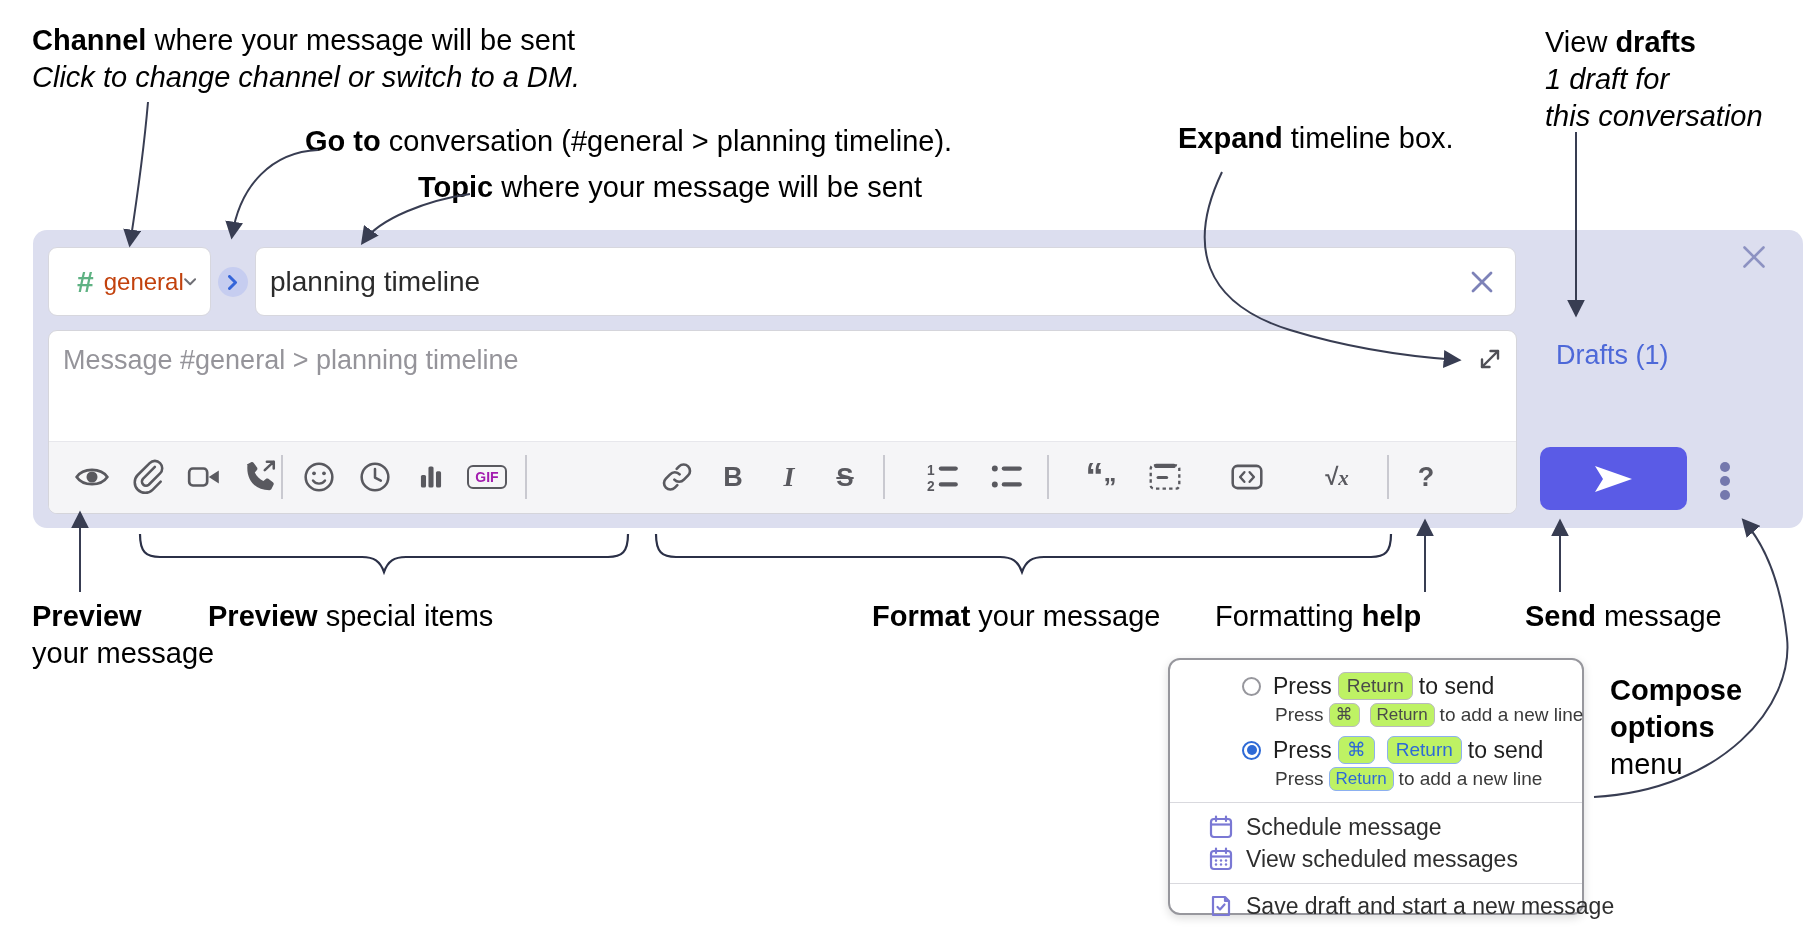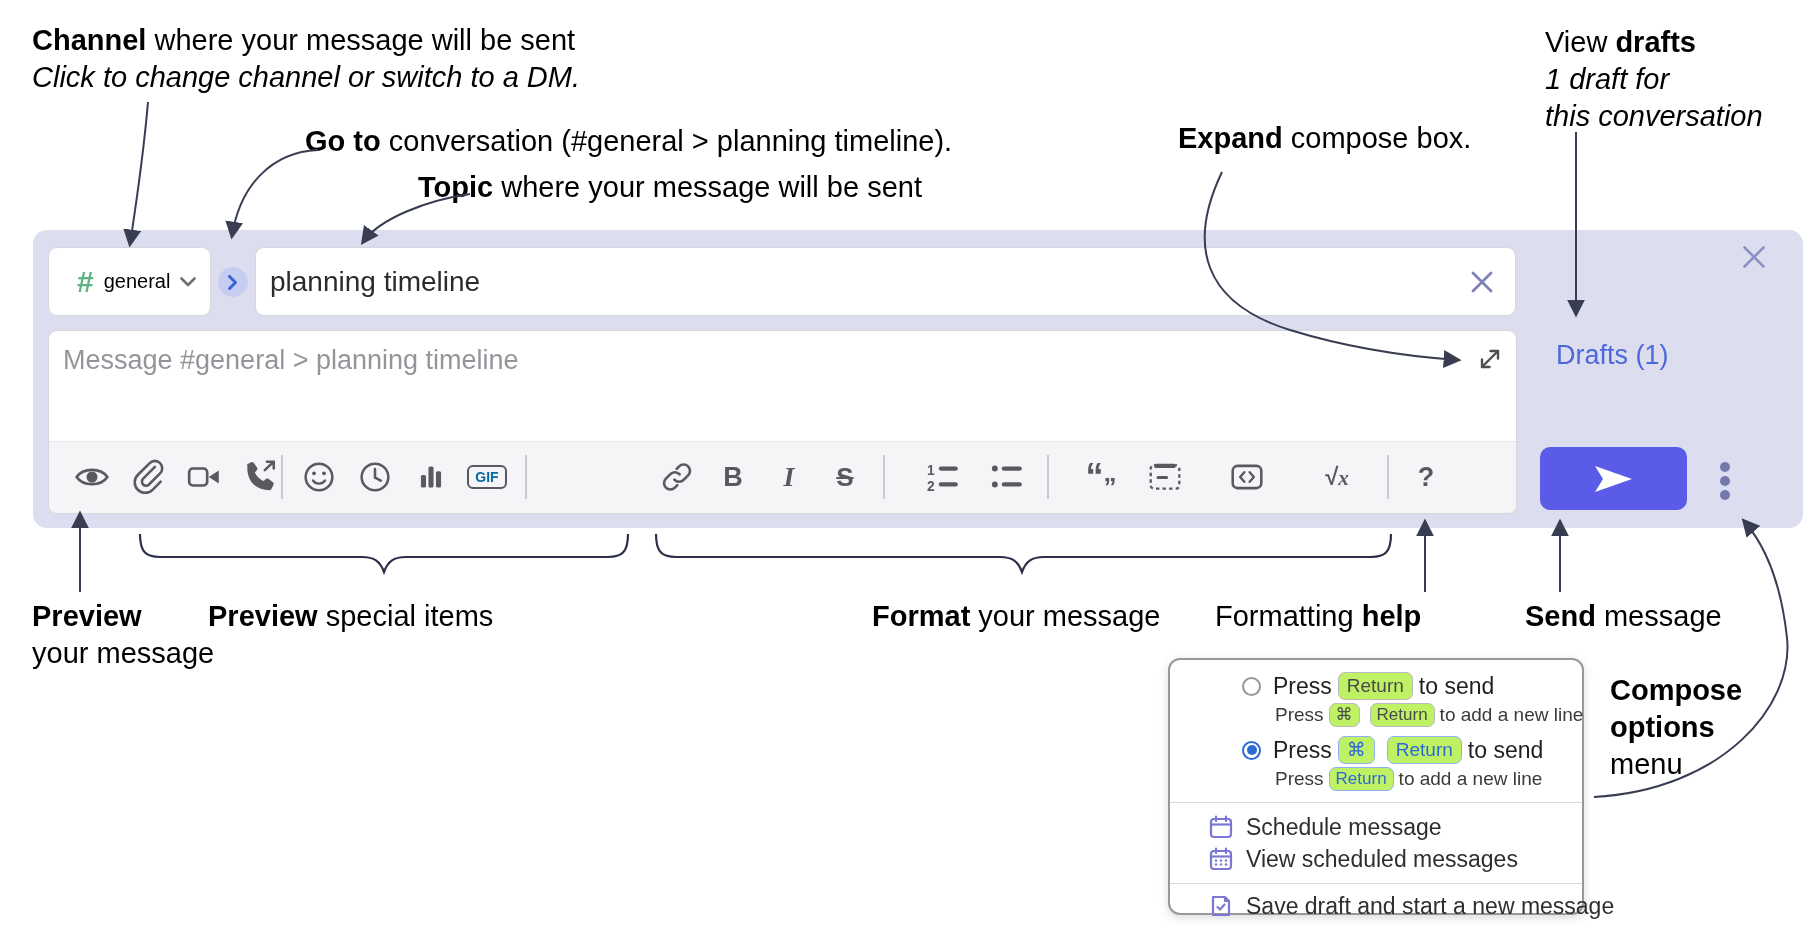--- a/index.html
+++ b/index.html
@@ -6,41 +6,41 @@
   .canvas{position:relative;width:1814px;height:944px;background:#fff;overflow:hidden;
           font-family:"Liberation Sans",sans-serif;color:#21263d;}
   .ann{position:absolute;font-size:29px;line-height:37px;color:#000000;white-space:nowrap;}
   .b{font-weight:700;}
   .it{font-style:italic;}
   
   .panel{position:absolute;left:33px;top:230px;width:1770px;height:298px;background:#dcdeef;border-radius:14px;}
   .chanbtn{position:absolute;left:15px;top:17px;width:163px;height:69px;background:#fff;border:1px solid #d7d7de;
            border-radius:9px;display:flex;align-items:center;box-sizing:border-box;padding:0 14px 0 28px;cursor:pointer;}
   .hash{color:#5fb283;font-weight:700;font-size:30px;margin-right:10px;}
-  .chname{font-size:20px;color:#000000;flex:1;}
+  .chname{font-size:24px;color:#c2410c;flex:1;}
   .gochip{position:absolute;left:185px;top:37px;width:30px;height:30px;border-radius:50%;background:#c6cdf0;
           display:flex;align-items:center;justify-content:center;cursor:pointer;}
   .topicbox{position:absolute;left:222px;top:17px;width:1261px;height:69px;background:#fff;border:1px solid #d7d7de;
             border-radius:9px;box-sizing:border-box;display:flex;align-items:center;padding:0 20px 0 14px;}
   .topictext{font-size:28px;color:#2b2b2b;flex:1;}
   .msgbox{position:absolute;left:15px;top:100px;width:1469px;height:184px;background:#fff;border:1px solid #d5d5db;
           border-radius:9px;box-sizing:border-box;}
   .placeholder{position:absolute;left:14px;top:14px;font-size:27px;color:#95949a;}
   .expandbtn{position:absolute;right:12px;top:14px;width:28px;height:28px;cursor:pointer;}
   .tbar{position:absolute;left:0;bottom:0;width:100%;height:71px;background:#f5f5f7;border-top:1px solid #e7e7ec;
         border-radius:0 0 8px 8px;}
   .tbi{position:absolute;top:2px;width:36px;height:66px;display:flex;align-items:center;justify-content:center;cursor:pointer;}
   .tdiv{position:absolute;top:13px;width:2px;height:44px;background:#c9c9d0;}
   .tbB{font-size:27px;font-weight:800;color:#59595f;}
   .tbI{font-size:28px;font-style:italic;font-family:"Liberation Serif",serif;font-weight:700;color:#59595f;}
   .tbS{font-size:26px;font-weight:700;color:#59595f;text-decoration:line-through;}
   .tbQ{color:#59595f;font-weight:700;line-height:1;}
   .tbQ .q1{font-size:36px;}
   .tbQ .q2{font-size:26px;display:inline-block;transform:translateY(7px);}
-  .tbGIF{border:2.4px solid #59595f;border-radius:6px;padding:2px 6px;font-size:14px;font-weight:700;color:#0369a1;}
+  .tbGIF{border:2.4px solid #59595f;border-radius:6px;padding:2px 6px;font-size:14px;font-weight:700;color:#a21caf;}
   .tbM{color:#59595f;font-size:24px;font-weight:700;}
   .tbM i{font-family:"Liberation Serif",serif;font-size:21px;}
   .tbQm{font-size:27px;font-weight:600;color:#59595f;}
   .drafts{position:absolute;left:1523px;top:110px;font-size:27px;color:#4d68d8;cursor:pointer;}
   .sendbtn{position:absolute;left:1507px;top:217px;width:147px;height:63px;background:#5a5be6;border-radius:10px;
            display:flex;align-items:center;justify-content:center;cursor:pointer;}
   .dots{position:absolute;left:1685px;top:228px;width:14px;cursor:pointer;}
   .dots span{display:block;width:10px;height:10px;border-radius:50%;background:#7478ad;margin:4px auto;}
   .panelclose{position:absolute;left:1708px;top:14px;width:26px;height:26px;cursor:pointer;}
   
@@ -68,21 +68,21 @@
 
   <div class="ann" style="left:32px;top:22px;">
     <div><span class="b">Channel</span><span> where your message will be sent</span></div>
     <div class="it">Click to change channel or switch to a DM.</div>
   </div>
 
   <div class="ann" style="left:305px;top:123px;"><span class="b">Go to</span><span> conversation (#general &gt; planning timeline).</span></div>
 
   <div class="ann" style="left:418px;top:169px;"><span class="b">Topic</span><span> where your message will be sent</span></div>
 
-  <div class="ann" style="left:1178px;top:120px;"><span class="b">Expand</span><span> compose box.</span></div>
+  <div class="ann" style="left:1178px;top:120px;"><span class="b">Expand</span><span> timeline box.</span></div>
 
   <div class="ann" style="left:1545px;top:24px;">
     <div><span>View </span><span class="b">drafts</span></div>
     <div class="it">1 draft for</div>
     <div class="it">this conversation</div>
   </div>
 
   <div class="panel">
 
     <div class="chanbtn">

